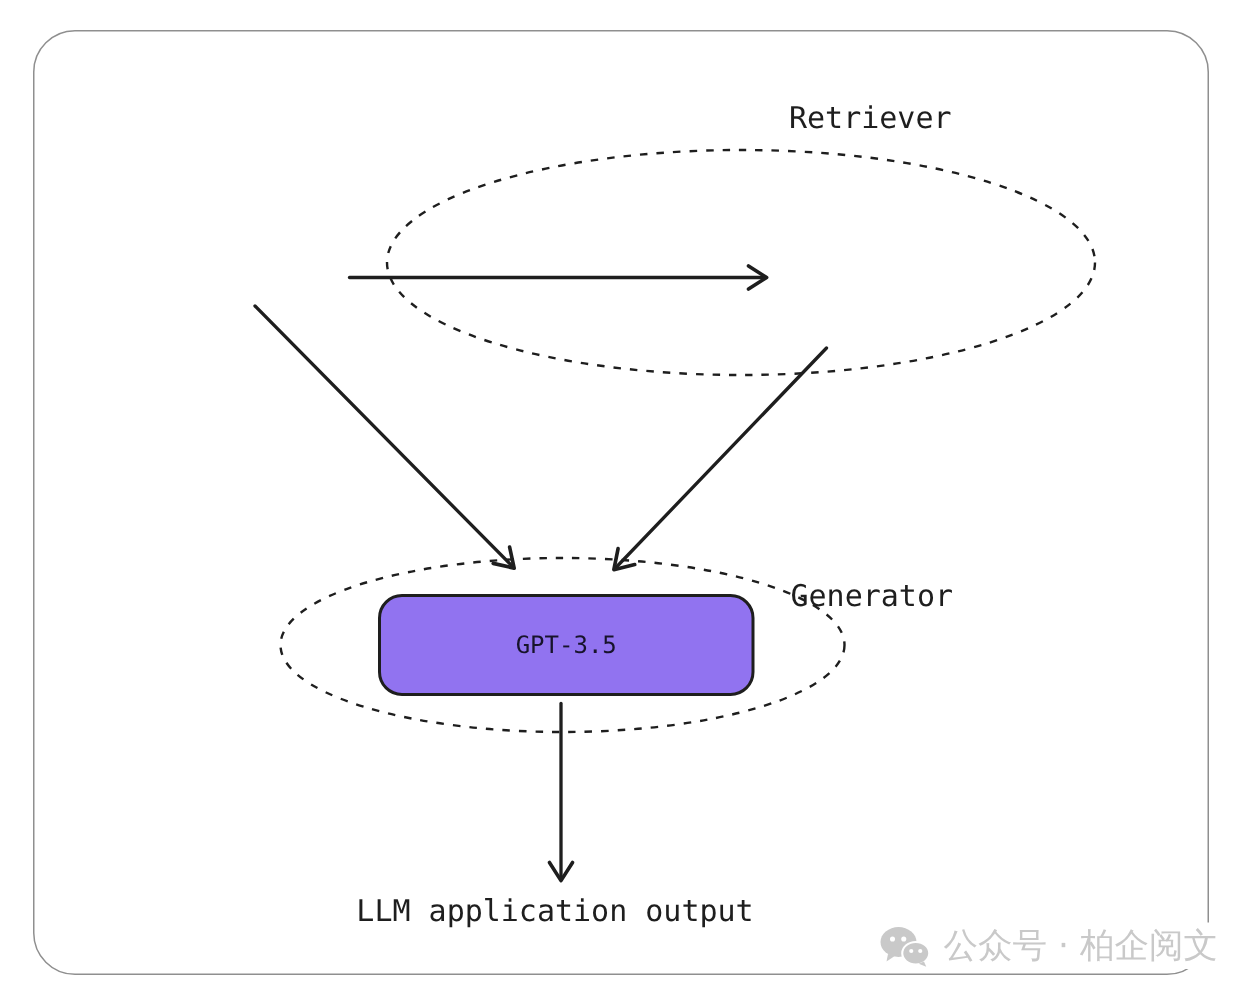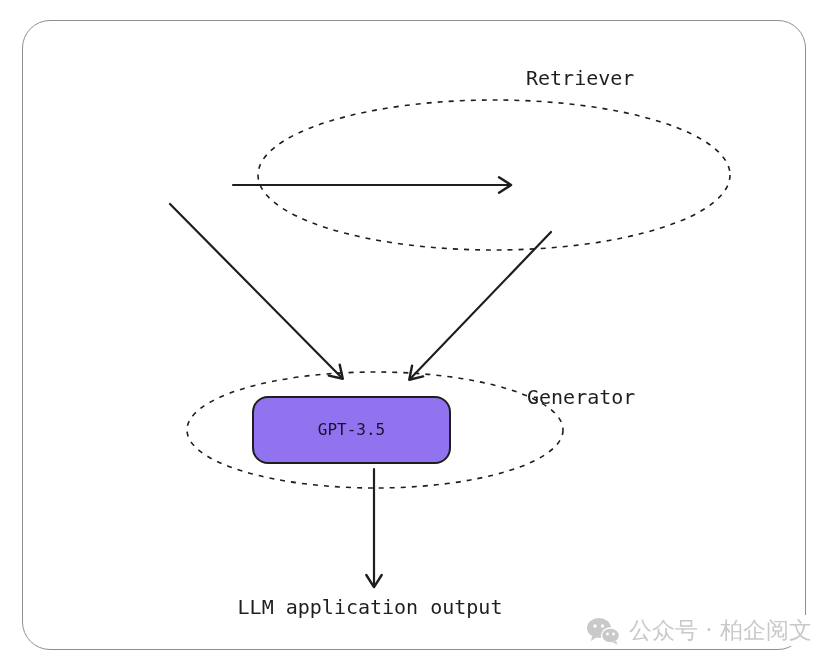--- a/index.html
+++ b/index.html
@@ -60,21 +60,21 @@
     display: flex;
     align-items: center;
     justify-content: center;
     text-align: center;
     font-size: 16px;
     line-height: 1.2;
     white-space: pre-line;
     color: #17132b;
   }
   .node-topk   { left: 525px; top: 145px; width: 137px; height: 78px; }
-  .node-gpt    { left: 252px; top: 396px; width: 199px; height: 68px; }
+  .node-gpt    { left: 252px; top: 396px; width: 251px; height: 68px; }
 
   .title-retriever { left: 489px; top: 66px; margin-left: 37px; }
   .title-user-input { left: 107px; top: 172px; }
   .title-generator { left: 527px; top: 365px; margin-top: 20px; }
   .annotation-search { left: 278px; top: 153px; }
   .label-output { left: 370px; top: 595px; transform: translateX(-50%); }
 
   .watermark {
     position: absolute;
     left: 582px; top: 615px;

